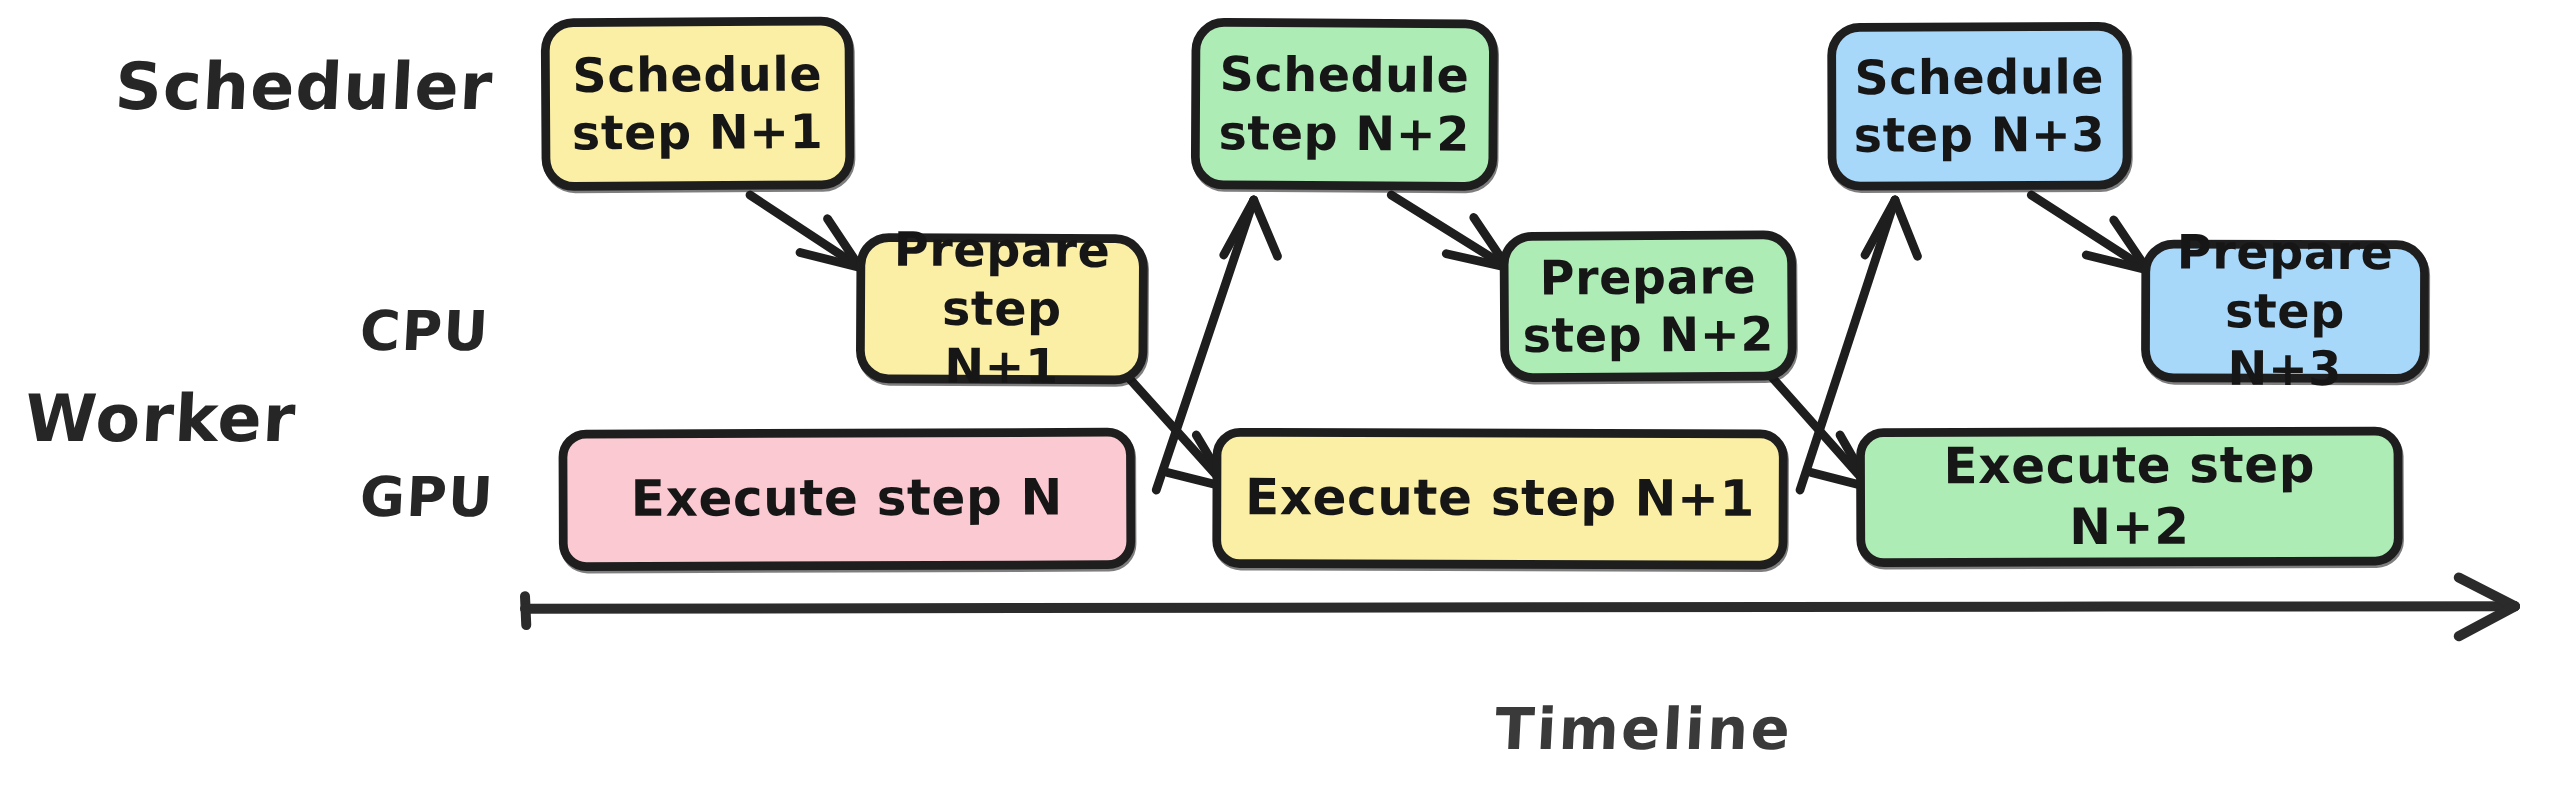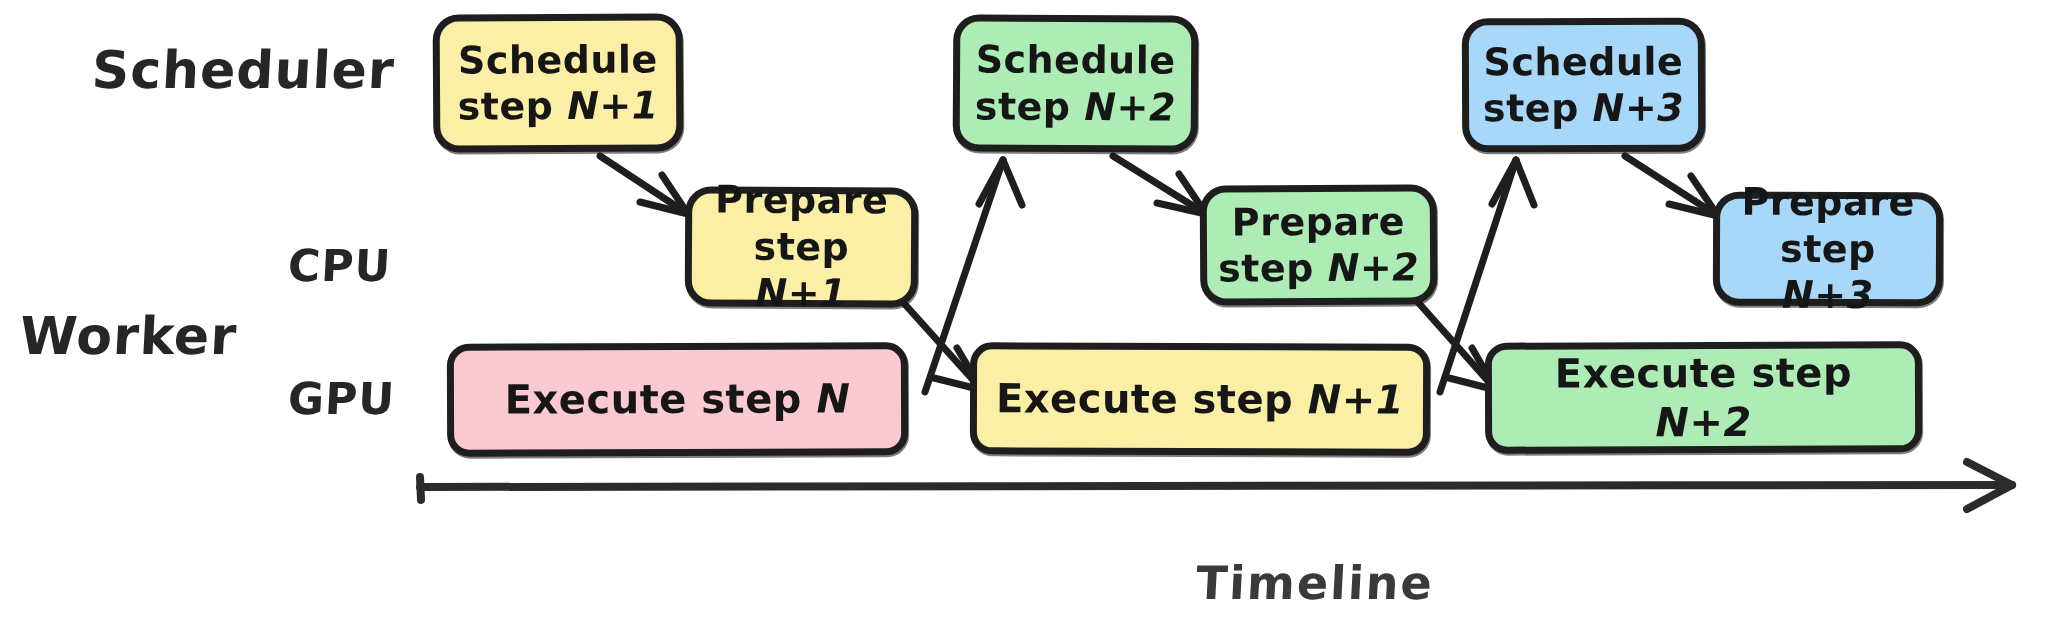--- a/index.html
+++ b/index.html
@@ -45,21 +45,21 @@
     justify-content:center;
     text-align:center;
     color:#161616;
     font-family:"DejaVu Sans","Liberation Sans",sans-serif;
     font-weight:600;
     line-height:1.22;
     letter-spacing:0.5px;
     box-shadow:1px 2px 0 rgba(20,20,20,.55);
   }
   .node .txt{display:block;padding:0 10px;}
-  .node .em{font-style:italic;}
+  .node .em{}
   .node.two-line{font-size:38px;}
   .node.bar{font-size:40px;border-radius:22px;}
 
   
   .w1{transform:rotate(-0.35deg);}
   .w2{transform:rotate(0.3deg);}
   .w3{transform:rotate(-0.2deg);}
   .w4{transform:rotate(0.18deg);}
 </style>
 </head>

